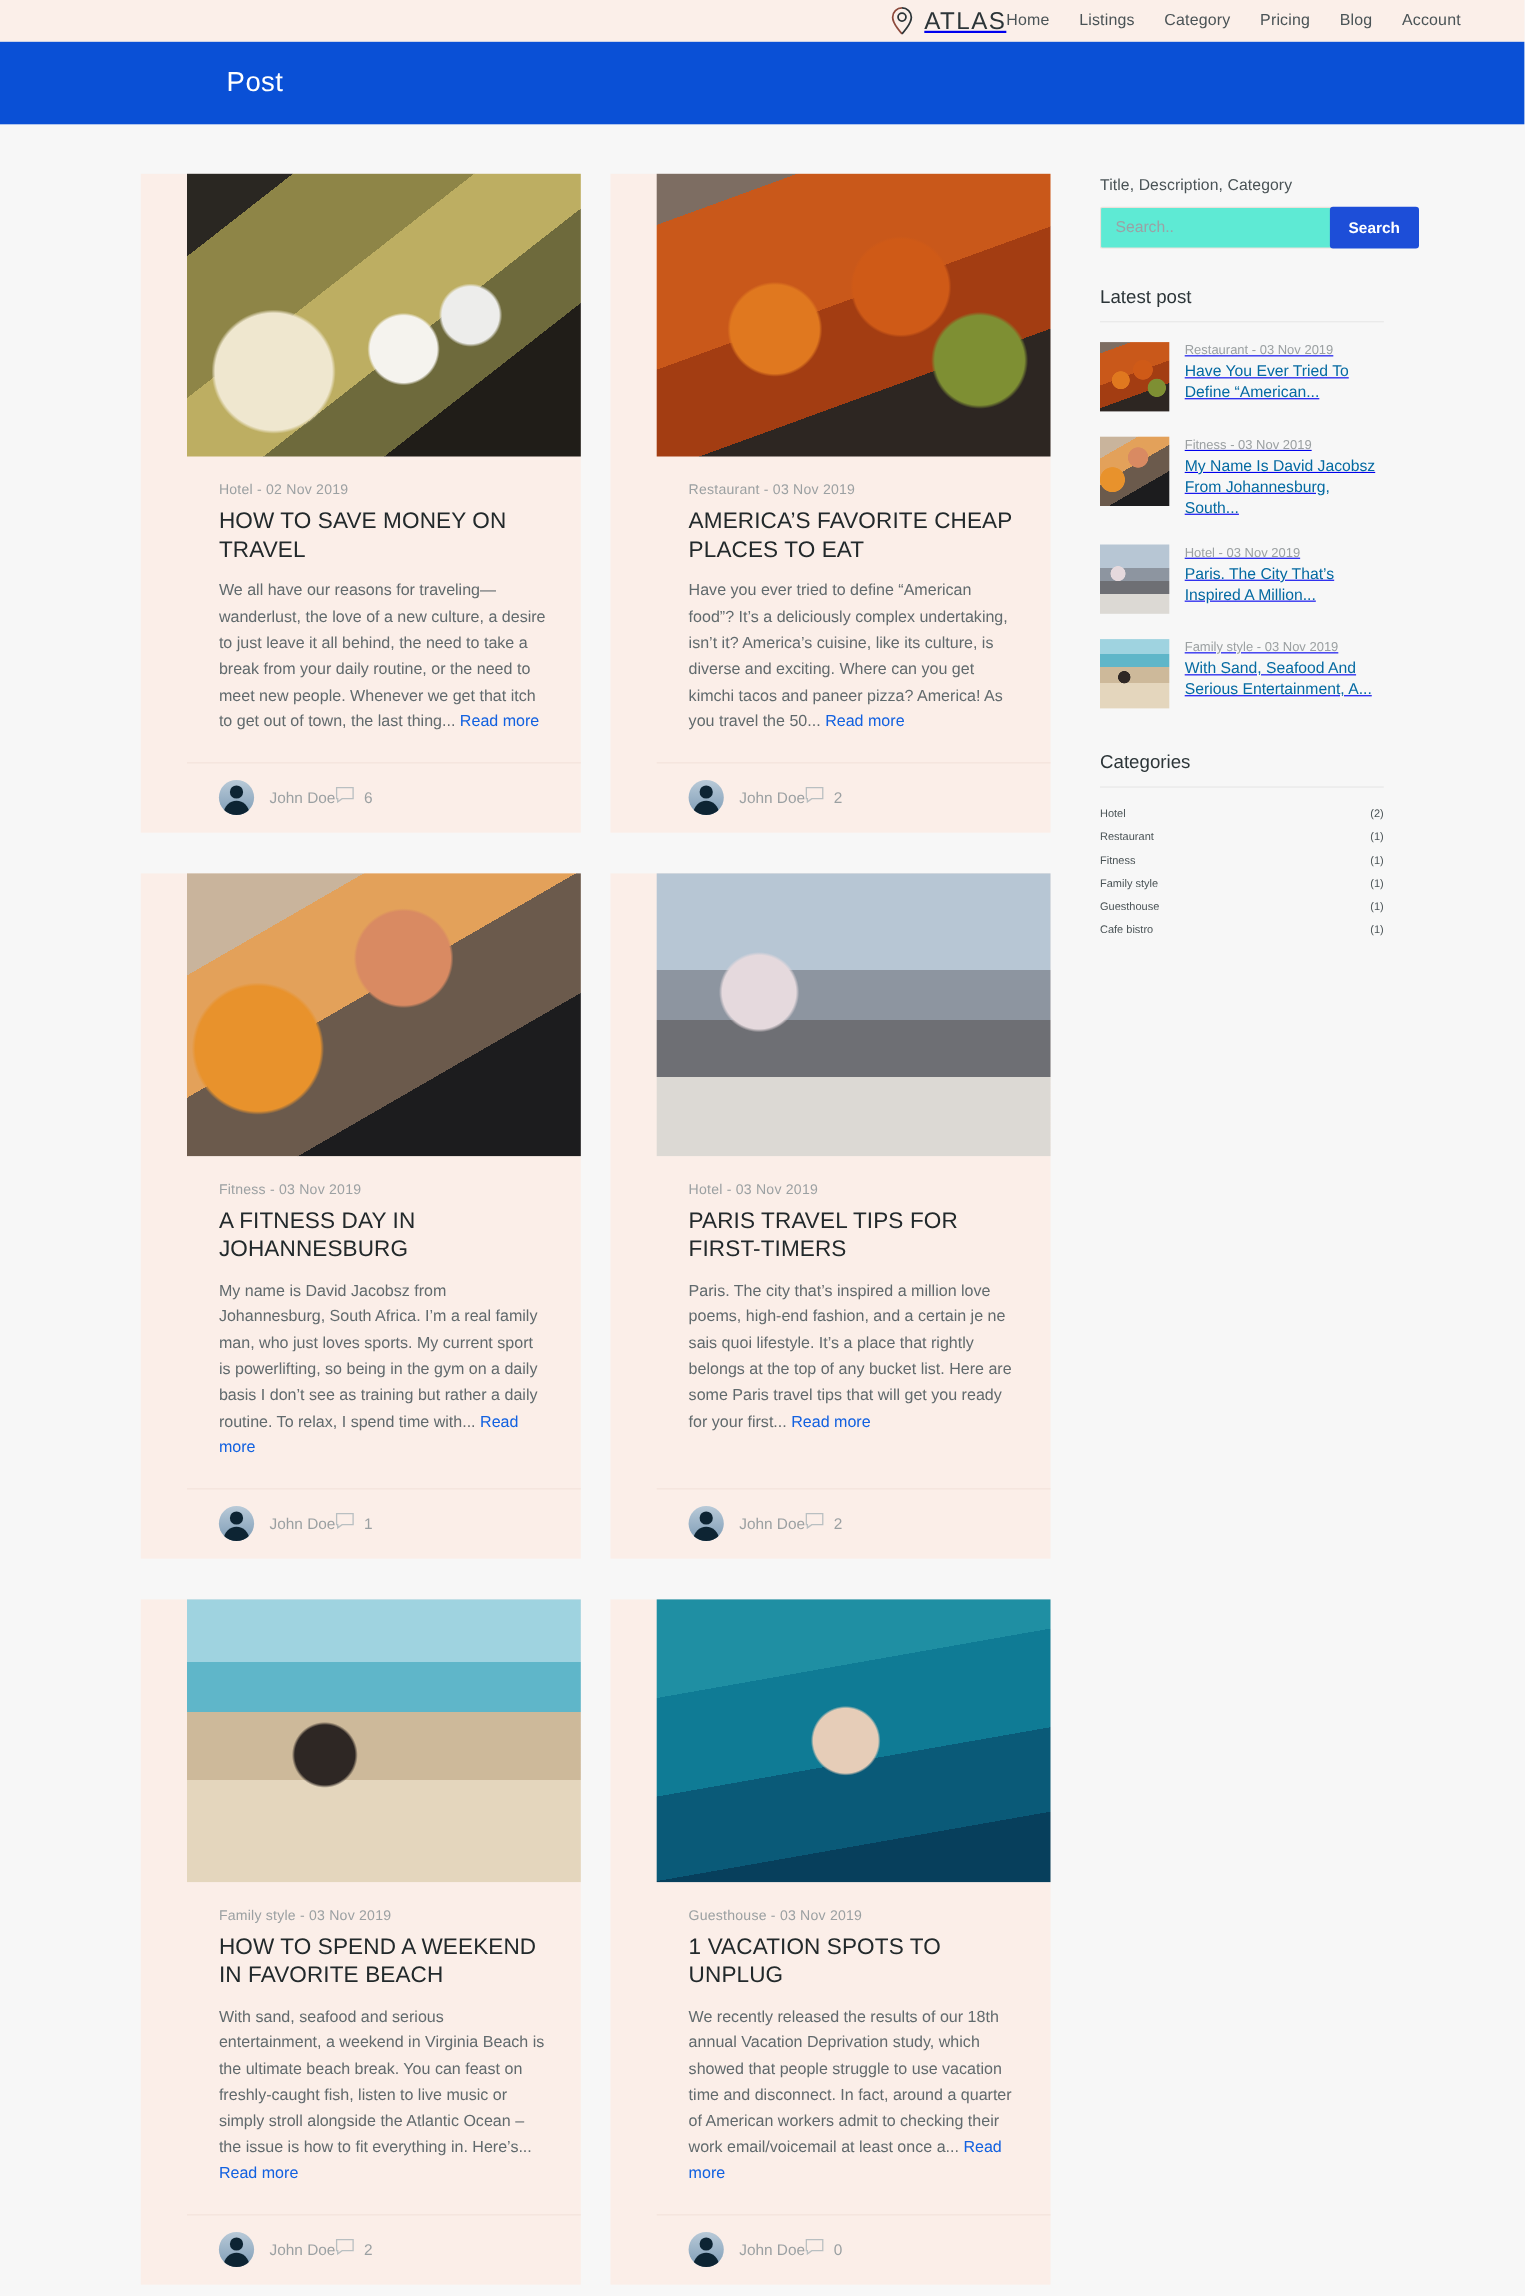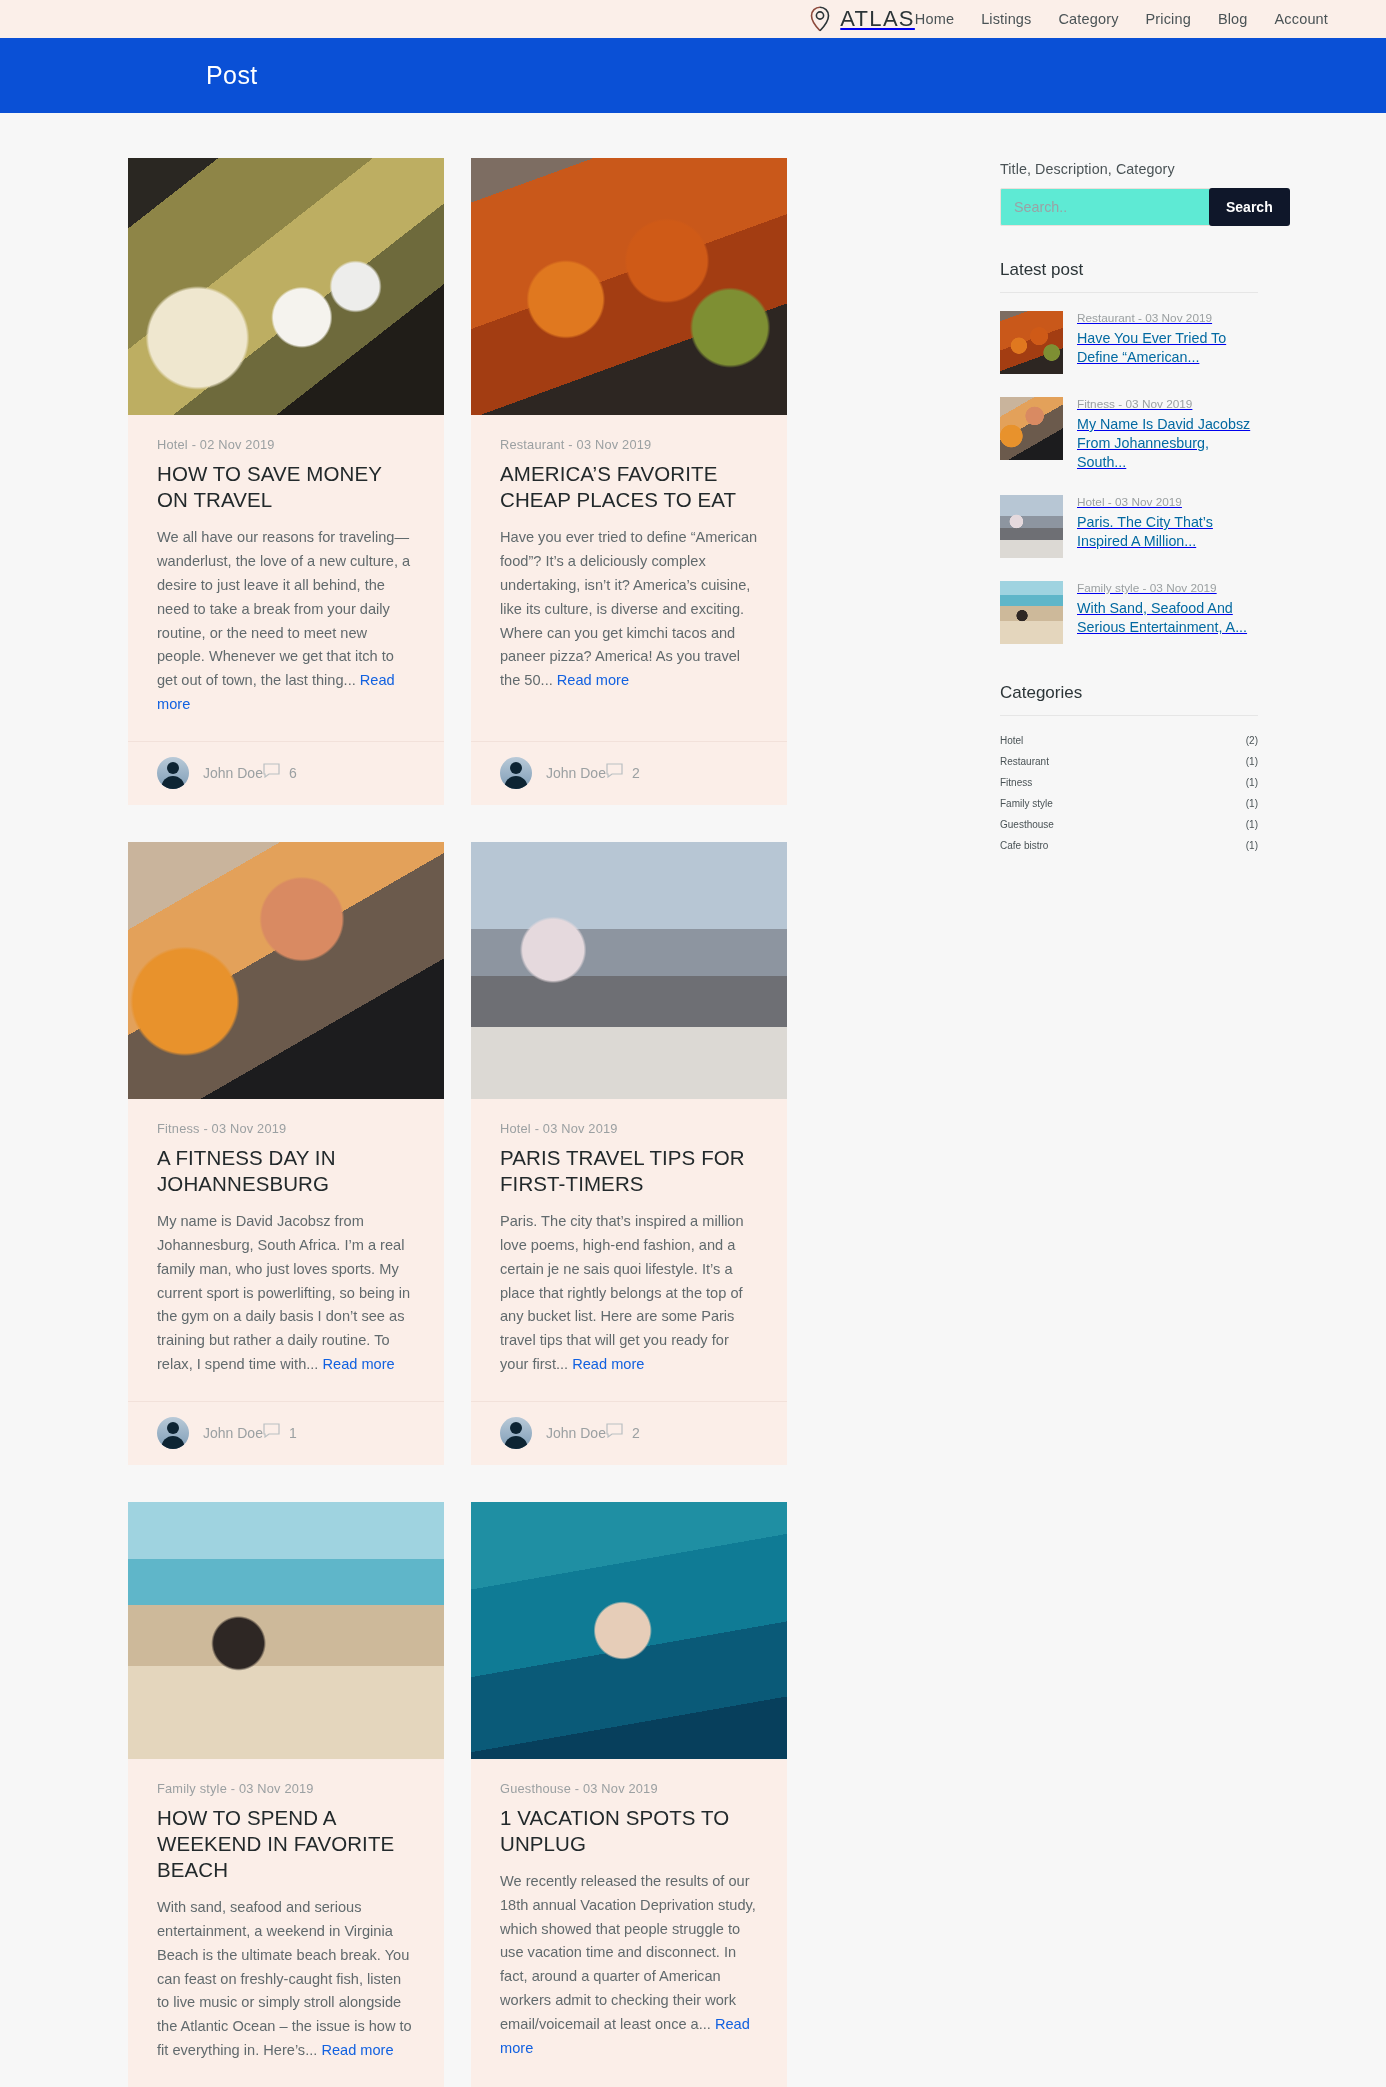--- a/index.html
+++ b/index.html
@@ -71,25 +71,26 @@
   }
   .posts {
     width: 830px;
     display: flex;
     flex-wrap: wrap;
     gap: 0;
   }
 
   
   .card {
-    width: 316px;
+    width: 400px;
     background: #fbeee8;
     margin: 0 27px 37px 0;
     display: flex;
     flex-direction: column;
+    padding-left: 42px;
   }
   .card:nth-child(2n) { margin-right: 0; }
   .card-img {
     width: 100%;
     height: 257px;
     background-size: cover;
     background-position: center;
     display: block;
   }
   .card-body { padding: 22px 29px 6px 29px; flex: 1; }
@@ -162,21 +163,21 @@
     font-size: 14.3px;
     color: #6f797c;
     font-family: "Liberation Sans", sans-serif;
     outline: none;
     border-radius: 2px 0 0 2px;
   }
   .search-input::placeholder { color: #9aa2a5; }
   .search-btn {
     height: 38px;
     border: none;
-    background: #0f172a;
+    background: #1d4ed8;
     color: #fff;
     font-size: 14px;
     font-weight: 700;
     padding: 0 17px;
     cursor: pointer;
     border-radius: 3px;
     font-family: "Liberation Sans", sans-serif;
     margin-left: -3px;
   }
   .side-heading {

